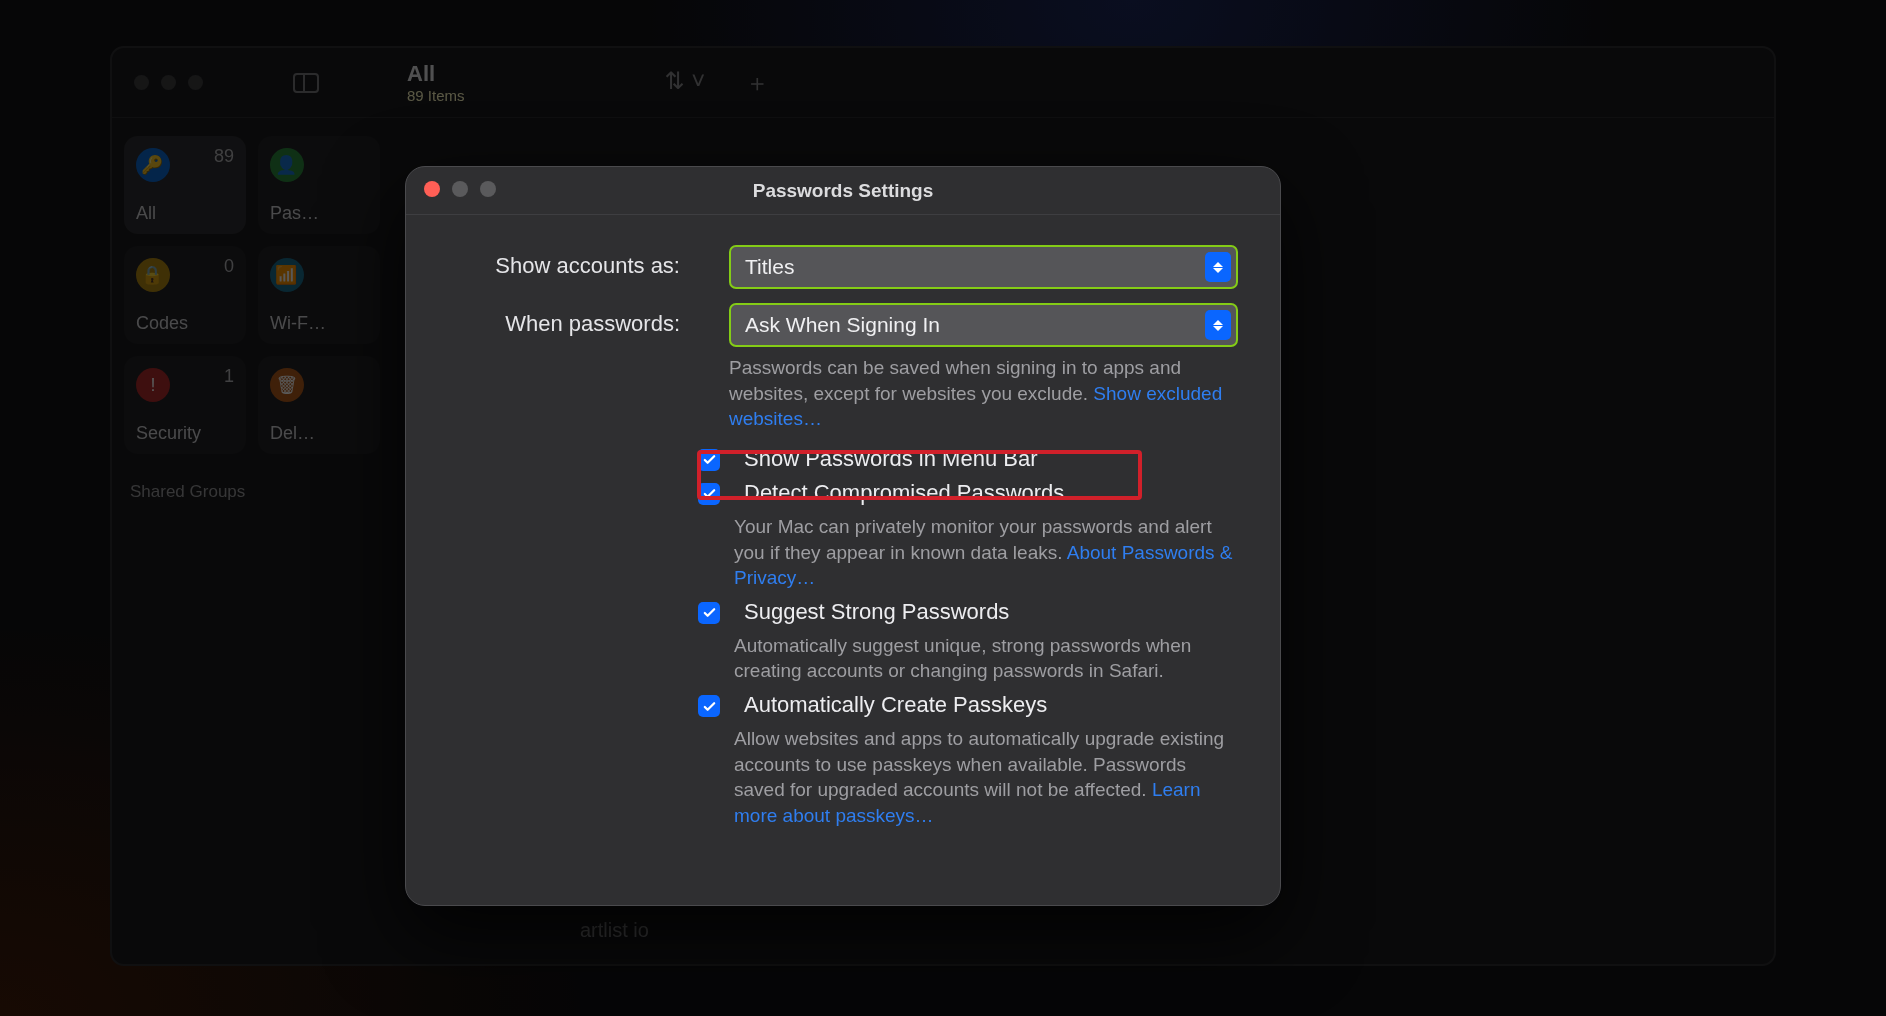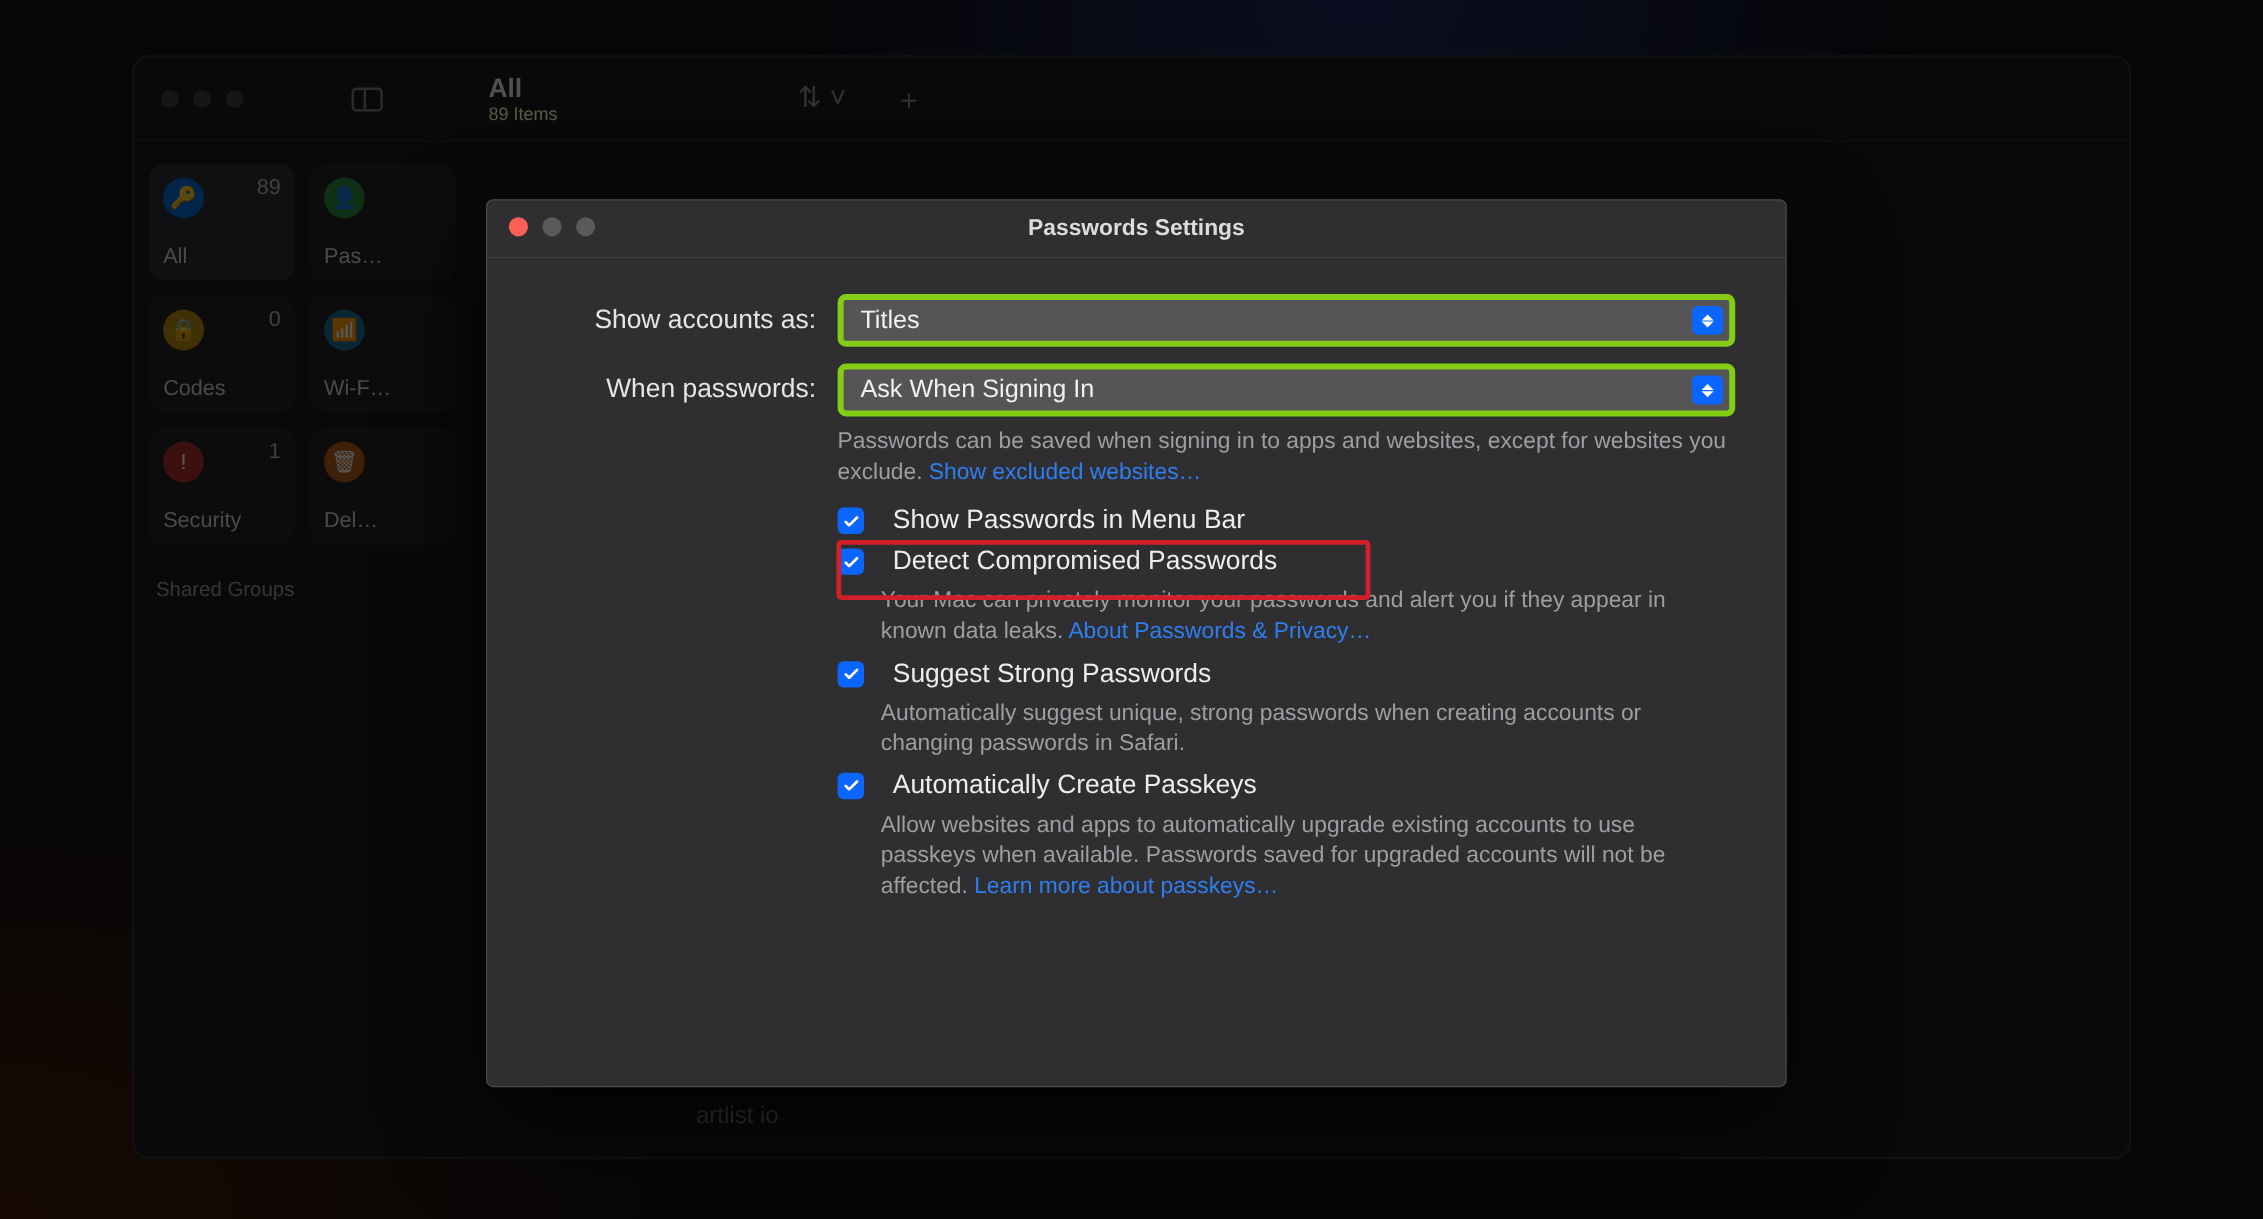--- a/index.html
+++ b/index.html
@@ -79,45 +79,45 @@
   .detail-area {
     flex:1; padding: 460px 40px 0 320px;
     font-size: 22px; color:#cfcfd2;
   }
   .bg-item { position:absolute; left:468px; bottom:22px; color:#9a9a9d; font-size:20px; }
 
   
   .dialog {
     position: absolute;
     left: 405px; top: 166px;
-    width: 1084px; height: 740px;
+    width: 876px; height: 740px;
     background: #2f2f31;
     border: 1px solid #4a4a4d;
-    border-radius: 6px;
+    border-radius: 20px;
     box-shadow: 0 30px 80px rgba(0,0,0,0.8);
     color: #e7e7ea;
   }
   .dlg-titlebar {
     height: 48px; display:flex; align-items:center; justify-content:center;
     position:relative;
     border-bottom: 1px solid #3e3e41;
   }
   .dlg-traffic { position:absolute; left:18px; top:14px; display:flex; gap:12px;}
   .tl { width:16px; height:16px; border-radius:50%; }
   .tl.r{background:#ff5f56;} .tl.g{background:#5a5a5c;} .tl.y{background:#5a5a5c;}
   .dlg-title { font-size:19px; font-weight:600; color:#dcdcde;}
   .dlg-body { padding: 30px 42px 30px 42px; }
-  .row { display:flex; align-items:flex-start; margin-bottom: 14px; }
+  .row { display:flex; align-items:flex-start; margin-bottom: 14px; gap: 31px; }
   .row-label {
     width: 250px; text-align:right; padding-right: 18px;
     font-size: 22px; color:#e5e5e8; padding-top:8px;
   }
   .row-control { flex:1; }
   .select {
-    height:44px; background:#555558; border:5px solid #84cc16;
+    height:44px; background:#555558; border:2px solid #84cc16;
     border-radius:7px; display:flex; align-items:center;
     padding: 0 14px; font-size:21px; color:#f0f0f2;
     position:relative; cursor:pointer;
   }
   .select .arrow {
     position:absolute; right:5px; top:5px; bottom:5px; width:26px;
     background:#0a66ff; border-radius:5px;
     display:flex; flex-direction:column; align-items:center; justify-content:center;
     gap:1px;
   }

